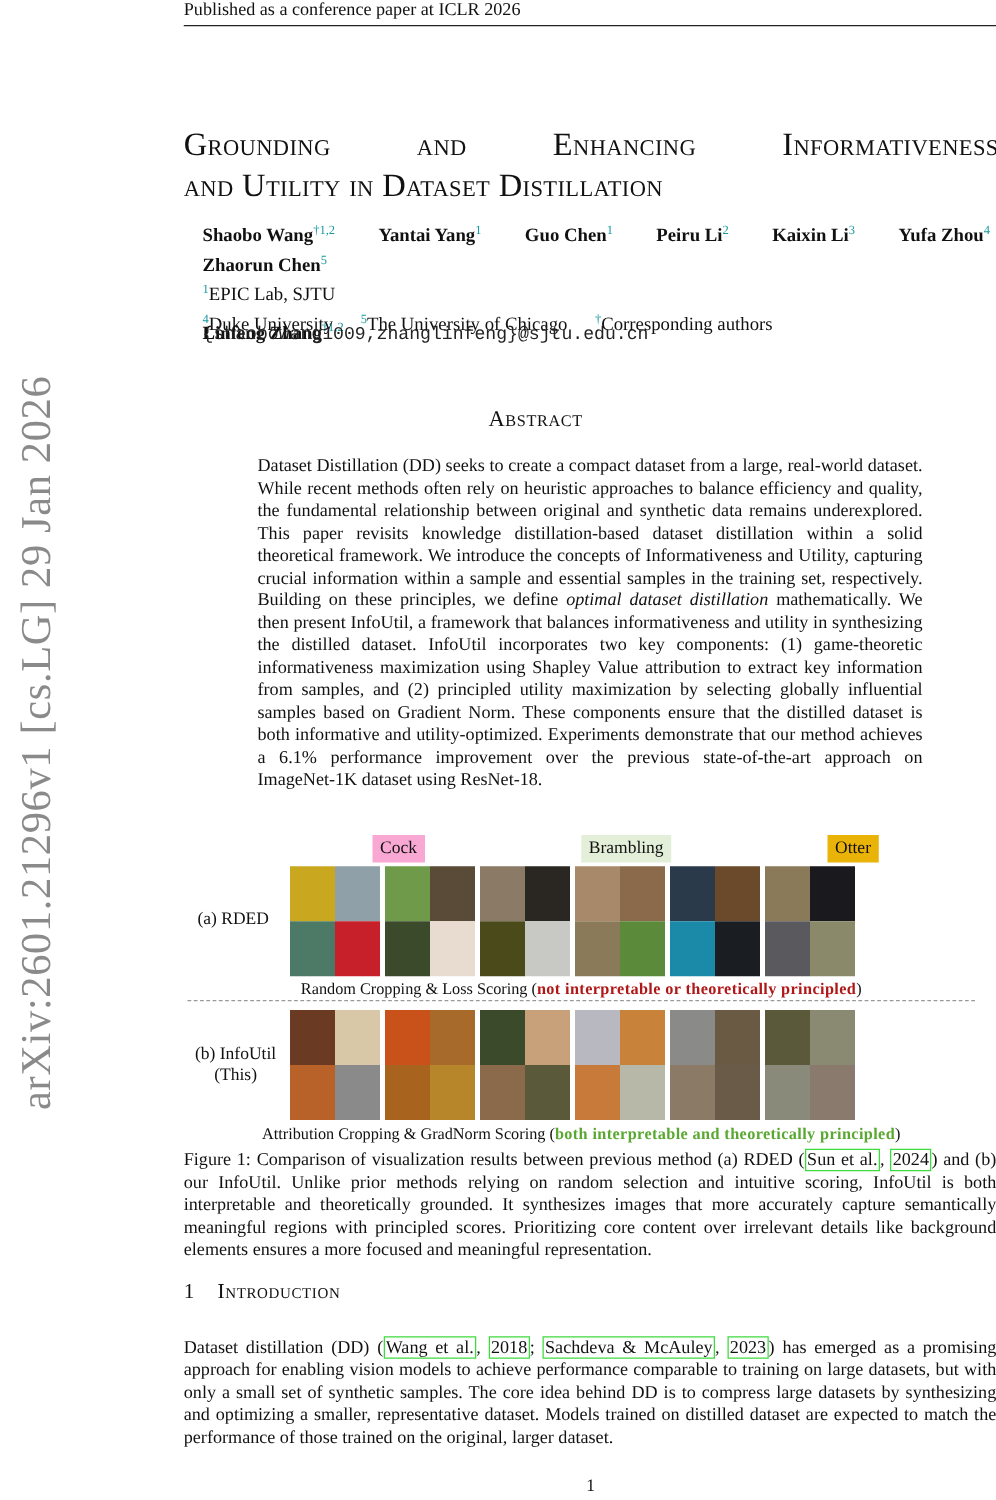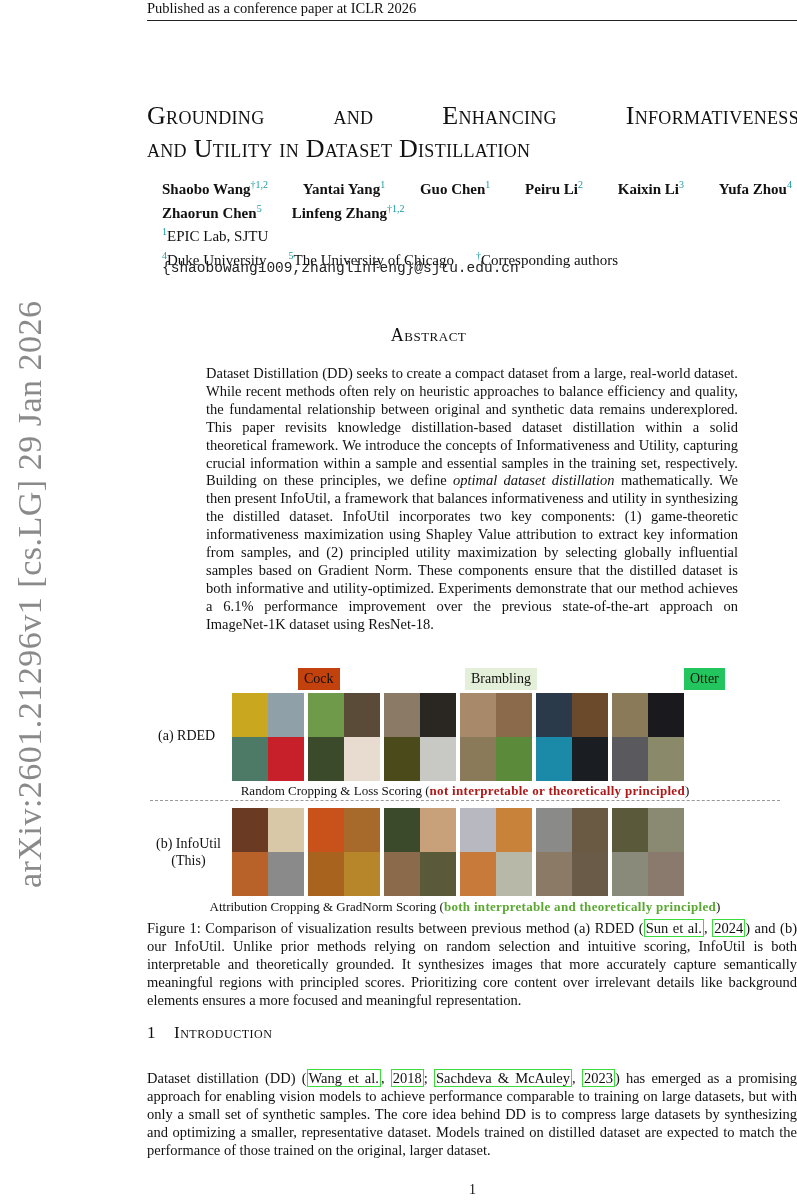--- a/index.html
+++ b/index.html
@@ -18,37 +18,37 @@
 
   
   .title { left:147px; top:83px; width:660px; font-size:26px; line-height:33px; font-variant:small-caps;
            letter-spacing:0.3px; color:#111; }
   .title .line1 { display:flex; justify-content:space-between; width:652px; }
   .title .line1 span { font-variant:small-caps;margin-top:16px; }
 
   
   .authors { left:162px; top:175px; width:630px; font-size:15px; font-weight:bold; line-height:20px; }
   .authors .row { display:flex; justify-content:space-between; }
-  .authors .row2 { display:flex; gap:30px; }
+  .authors .row2 { display:flex; gap:30px;flex-direction:column; }
   sup.teal { color:#1a9aa0; font-weight:normal; font-size:10px; vertical-align:6px; }
   .affil { left:162px; top:222px; width:630px; font-size:15px; line-height:19px; }
   .affil .r { display:flex; gap:22px; }
   .affil sup { color:#1a9aa0; font-size:10px; vertical-align:6px; }
   .email { left:162px; top:260px; font-family:"Liberation Mono","DejaVu Sans Mono",monospace; font-size:14.5px; color:#222; }
 
   
   .abstract-h { left:0; top:325px; width:797px; text-align:center; font-size:18px; font-variant:small-caps; letter-spacing:0.5px; padding-left:60px; box-sizing:border-box; }
   .abstract { left:206px; top:365px; width:532px; font-size:14.5px; line-height:17.9px; text-align:justify; }
 
   
   .fig { left:150px; top:665px; width:630px; height:250px; }
   .tag { position:absolute; top:3px; height:22px; line-height:22px; font-size:14px; padding:0 6px; }
-  .tag.cock { left:148px; background:#c2410c; }
+  .tag.cock { left:148px; background:#f9a8d4; }
   .tag.bram { left:315px; background:#e3efd9; }
-  .tag.otter { left:512px; background:#22c55e;margin-left:22px; }
+  .tag.otter { left:512px; background:#eab308; }
   .rowlabel { position:absolute; font-size:14px; text-align:center; line-height:17px; }
   .tiles { position:absolute; display:flex; gap:4px; }
   .tile { width:72px; height:88px; display:grid; grid-template-columns:1fr 1fr; grid-template-rows:1fr 1fr; }
   .tile div { width:100%; height:100%; }
   .fig-cap { position:absolute; left:0; width:630px; text-align:center; font-size:13px; }
   .red { color:#b01818; font-weight:bold; letter-spacing:0.3px; }
   .green { color:#5aa832; font-weight:bold; letter-spacing:0.3px; }
   .dash { position:absolute; left:0; top:135px; width:630px; border-top:1.5px dashed #999; }
 
   

